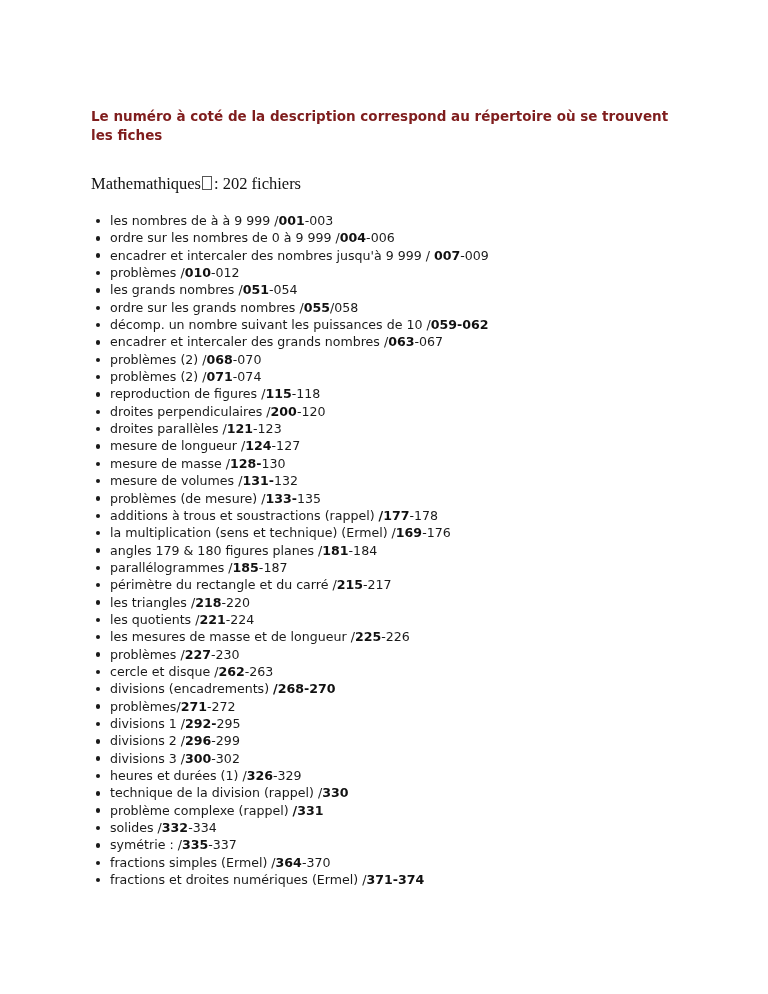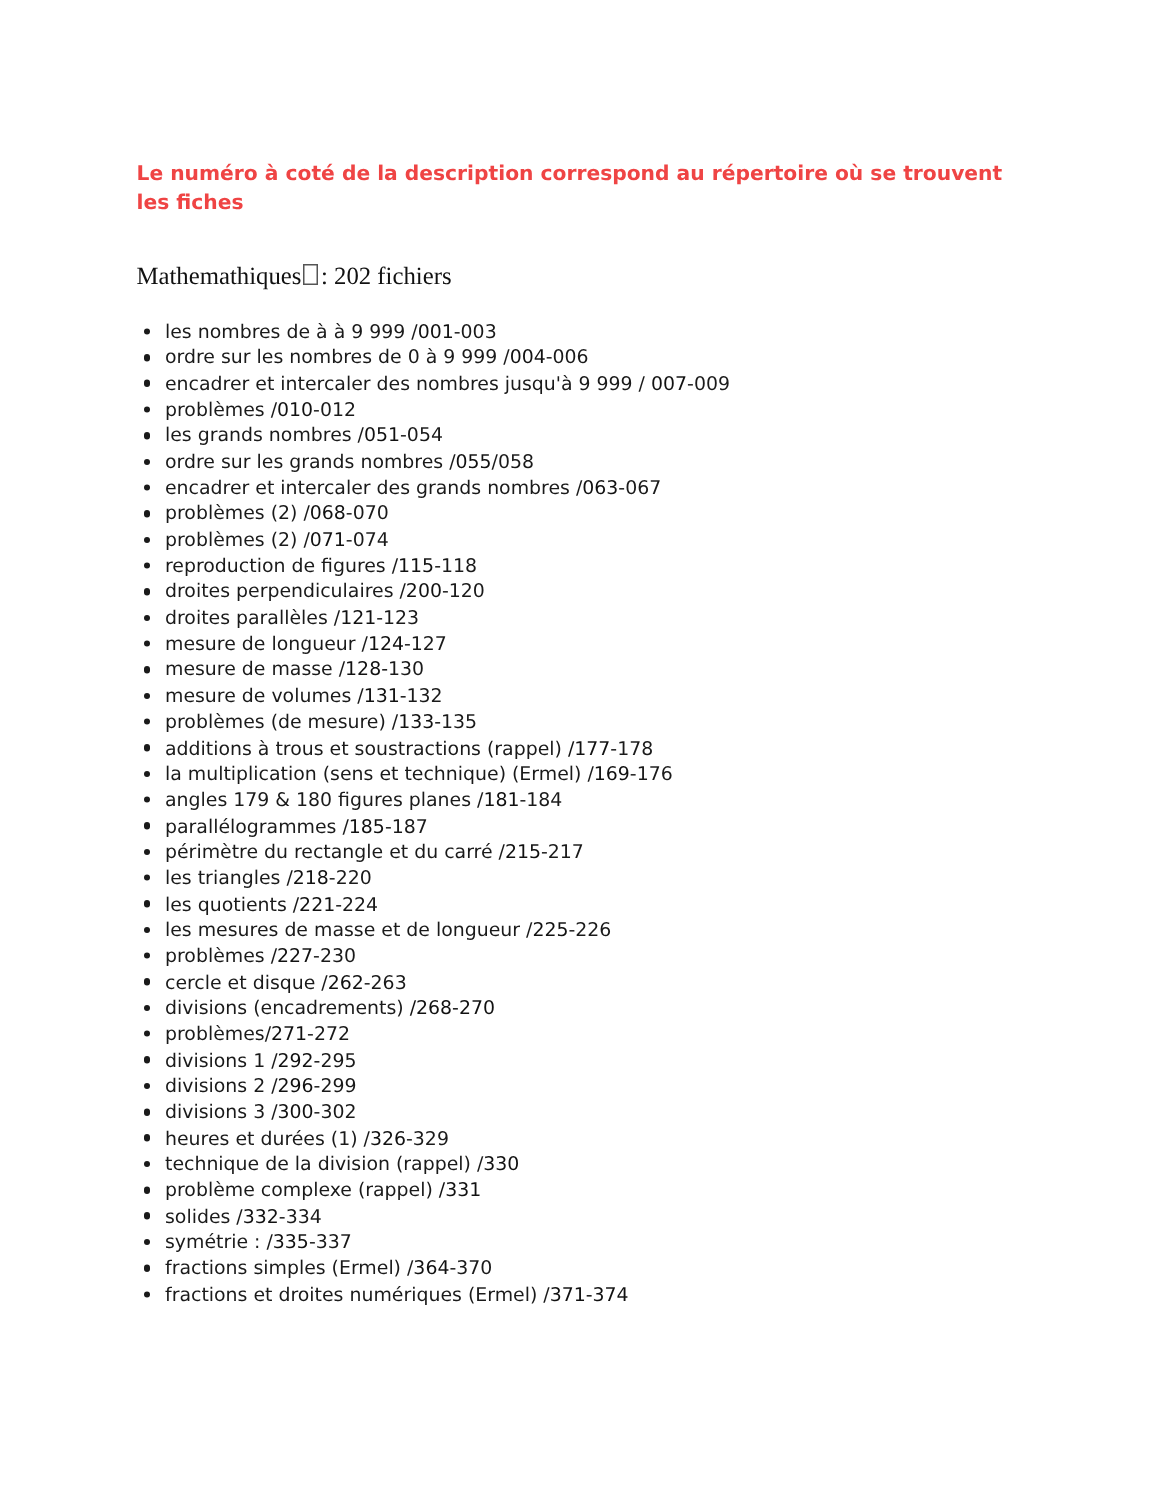--- a/index.html
+++ b/index.html
@@ -18,21 +18,21 @@
   }
   .title {
     position: absolute;
     left: 91px;
     top: 107px;
     width: 600px;
     margin: 0;
     font-size: 13.5px;
     line-height: 18.5px;
     font-weight: bold;
-    color: #ef4444;
+    color: #7f1d1d;
   }
   .subtitle {
     position: absolute;
     left: 91px;
     top: 174px;
     margin: 0;
     font-family: "Liberation Serif", "DejaVu Serif", serif;
     font-weight: normal;
     font-size: 16.5px;
     color: #111111;
@@ -67,40 +67,41 @@
     content: "";
     position: absolute;
     left: 5px;
     top: 6.8px;
     width: 4.4px;
     height: 4.4px;
     border-radius: 50%;
     background: #1a1a1a;
   }
   .file-list b {
-    font-weight: normal;
+    font-weight: bold;
     color: #111111;
   }
 </style>
 </head>
 <body>
 
 <div class="page">
 
   <h1 class="title">Le numéro à coté de la description correspond au répertoire où se trouvent les fiches</h1>
 
   <p class="subtitle"><span>Mathemathiques</span><span class="tofu"></span><span>: 202 fichiers</span></p>
 
   <ul class="file-list">
       <li><span>les nombres de à à 9 999 /</span><b>001</b><span>-003</span></li>
       <li><span>ordre sur les nombres de 0 à 9 999 /</span><b>004</b><span>-006</span></li>
       <li><span>encadrer et intercaler des nombres jusqu'à 9 999 / </span><b>007</b><span>-009</span></li>
       <li><span>problèmes /</span><b>010</b><span>-012</span></li>
       <li><span>les grands nombres /</span><b>051</b><span>-054</span></li>
       <li><span>ordre sur les grands nombres /</span><b>055</b><span>/058</span></li>
+      <li><span>décomp. un nombre suivant les puissances de 10 /</span><b>059-062</b></li>
       <li><span>encadrer et intercaler des grands nombres /</span><b>063</b><span>-067</span></li>
       <li><span>problèmes (2) /</span><b>068</b><span>-070</span></li>
       <li><span>problèmes (2) /</span><b>071</b><span>-074</span></li>
       <li><span>reproduction de figures /</span><b>115</b><span>-118</span></li>
       <li><span>droites perpendiculaires /</span><b>200</b><span>-120</span></li>
       <li><span>droites parallèles /</span><b>121</b><span>-123</span></li>
       <li><span>mesure de longueur /</span><b>124</b><span>-127</span></li>
       <li><span>mesure de masse /</span><b>128-</b><span>130</span></li>
       <li><span>mesure de volumes /</span><b>131-</b><span>132</span></li>
       <li><span>problèmes (de mesure) /</span><b>133-</b><span>135</span></li>

